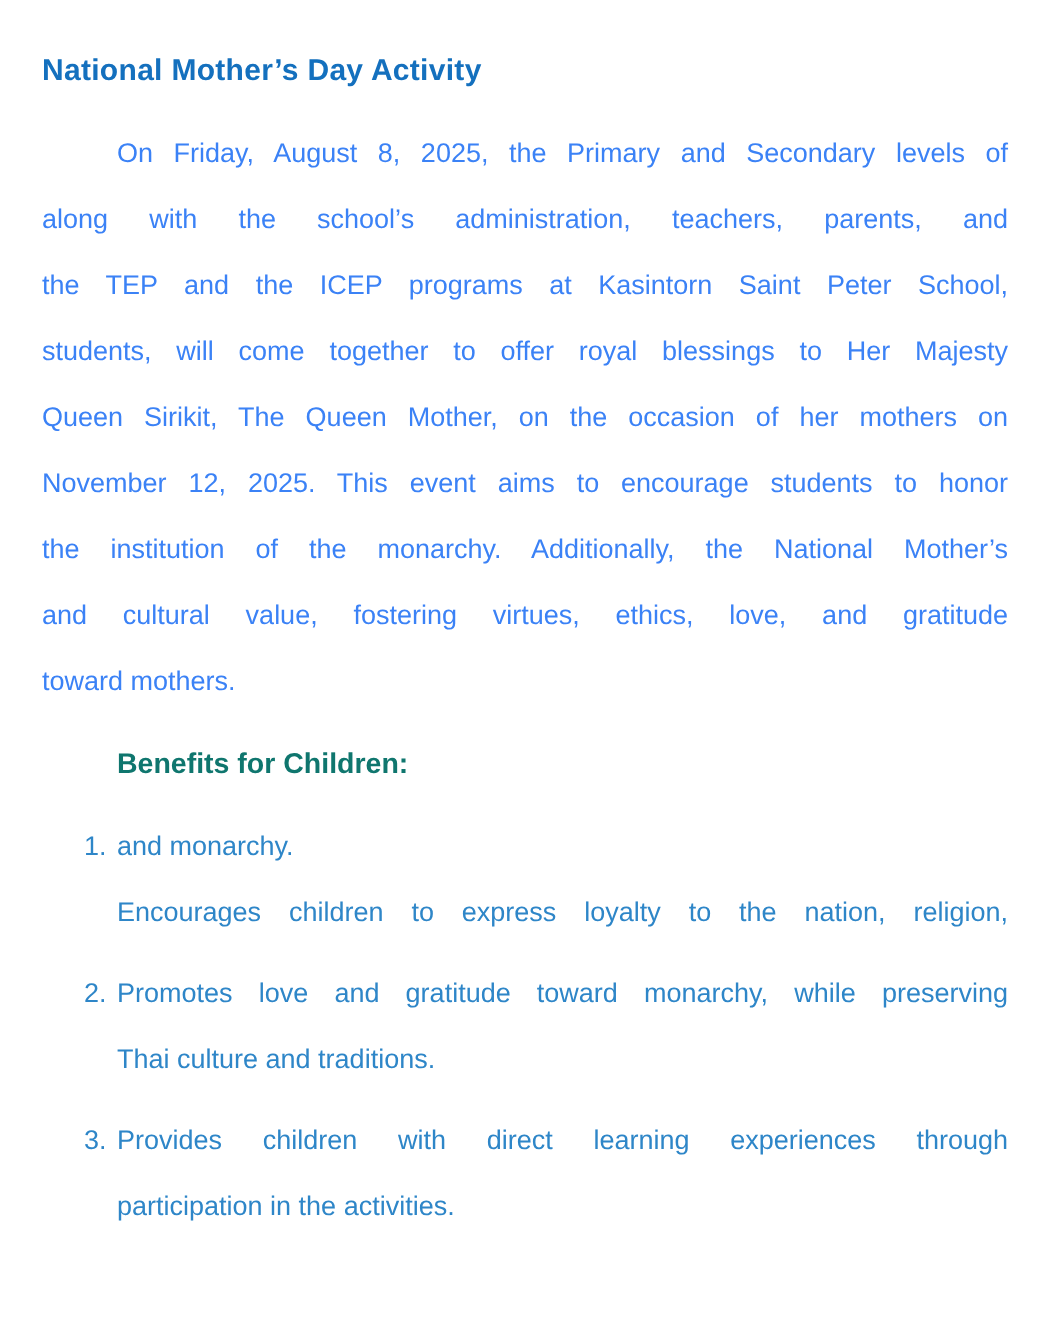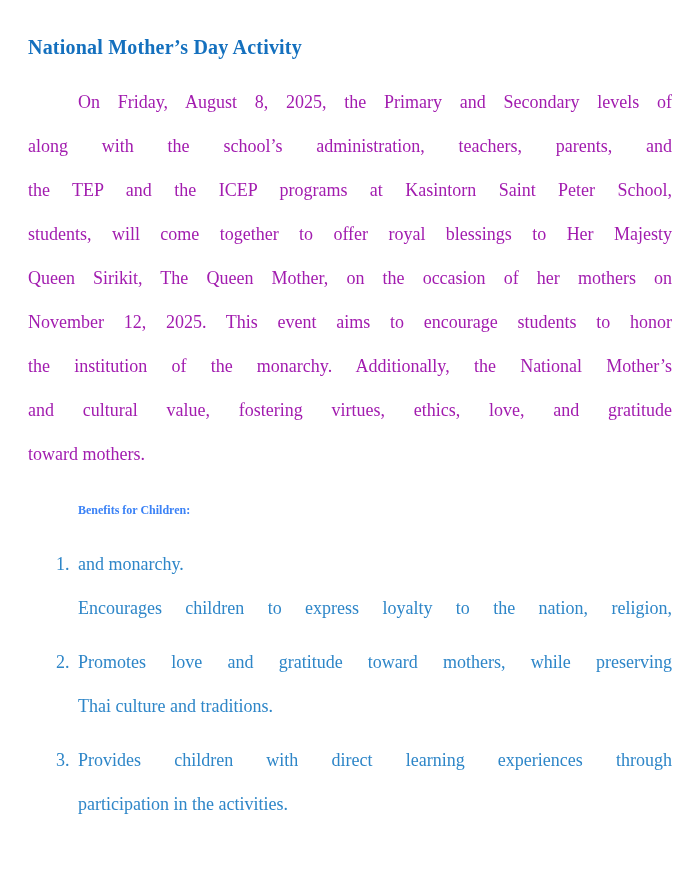--- a/index.html
+++ b/index.html
@@ -7,52 +7,52 @@
     padding: 0;
     background: #ffffff;
   }
   .page {
     position: relative;
     width: 700px;
     height: 891px;
     background: #ffffff;
     box-sizing: border-box;
     padding: 34px 28px 0 28px;
-    font-family: Liberation Serif, serif;
+    font-family: Liberation Sans, sans-serif;
     overflow: hidden;
   }
   .doc-title {
     color: #1470be;
     font-size: 20px;
     font-weight: bold;
     line-height: 26px;
     letter-spacing: 0.2px;
   }
   .paragraph {
     margin-top: 20px;
-    color: #a21caf;
+    color: #3b82f6;
     font-size: 18px;
     line-height: 44px;
   }
   .pline {
     white-space: normal;
   }
   
   .jl {
     text-align: justify;
     text-align-last: justify;
   }
   .indent {
     padding-left: 50px;
   }
   .section-heading {
     margin-top: 12px;
     padding-left: 50px;
-    color: #3b82f6;
-    font-size: 12px;
+    color: #0f766e;
+    font-size: 19px;
     font-weight: bold;
     line-height: 44px;
   }
   .numbered-list {
     margin-top: 10px;
   }
   .list-item {
     display: grid;
     grid-template-columns: 22px 1fr;
     margin-left: 28px;
@@ -96,21 +96,21 @@
       <div class="item-number">1.</div>
       <div class="item-lines">
         <div class="pline">and monarchy.</div>
         <div class="pline jl">Encourages children to express loyalty to the nation, religion,</div>
       </div>
     </div>
 
     <div class="list-item">
       <div class="item-number">2.</div>
       <div class="item-lines">
-        <div class="pline jl">Promotes love and gratitude toward mothers, while preserving</div>
+        <div class="pline jl">Promotes love and gratitude toward monarchy, while preserving</div>
         <div class="pline">Thai culture and traditions.</div>
       </div>
     </div>
 
     <div class="list-item">
       <div class="item-number">3.</div>
       <div class="item-lines">
         <div class="pline jl">Provides children with direct learning experiences through</div>
         <div class="pline">participation in the activities.</div>
       </div>

